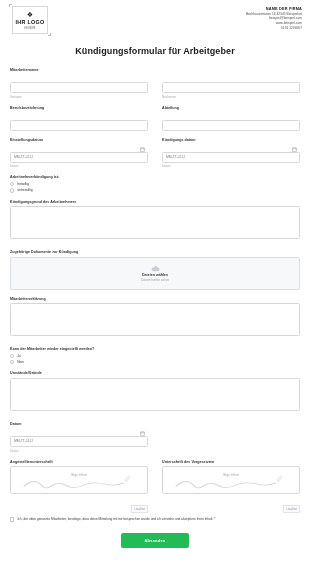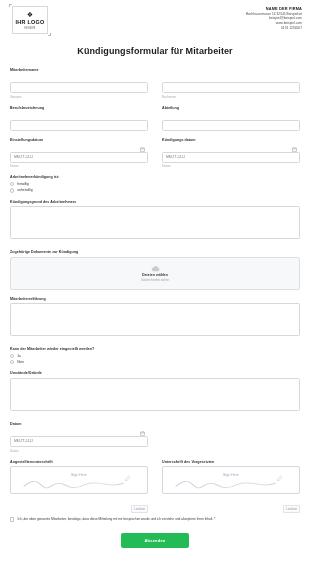--- a/index.html
+++ b/index.html
@@ -108,21 +108,21 @@
     </div>
     <div class="firm">
       <div class="name">NAME DER FIRMA</div>
       <div class="ln">Hochhausstrasse 14 32545 Beispielort</div>
       <div class="ln">beispiel@beispiel.com</div>
       <div class="ln">www.beispiel.com</div>
       <div class="ln">0191 1234567</div>
     </div>
   </div>
 
-  <div class="title">Kündigungsformular für Mitarbeiter</div>
+  <div class="title">Kündigungsformular für Arbeitgeber</div>
 
   <div class="form">
 
     <div class="row">
       <div class="col field">
         <label class="lbl">Mitarbeitername</label>
         <input class="inp" placeholder="" value="" style="">
         <span class="sub">Vorname</span>
       </div>
       <div class="col field">

